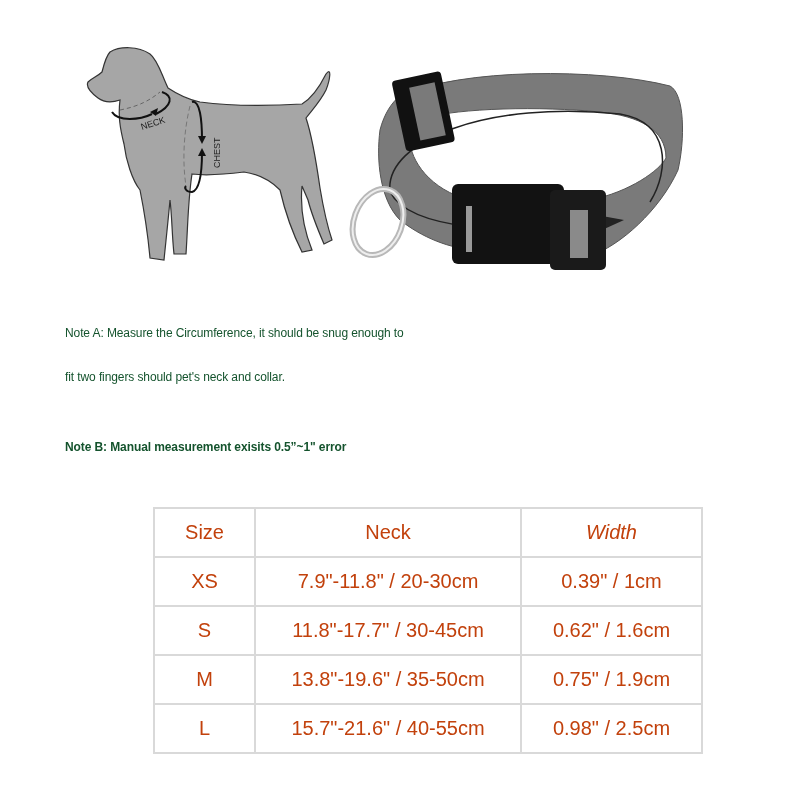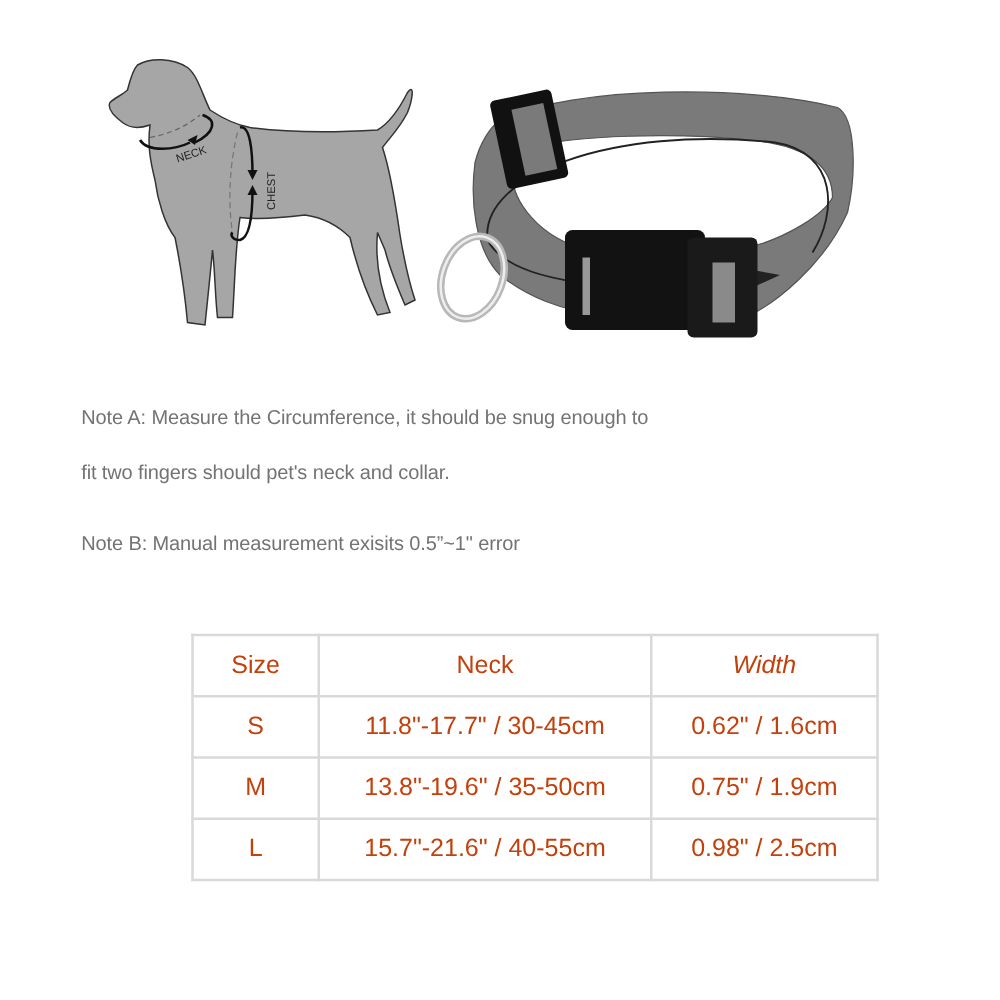--- a/index.html
+++ b/index.html
@@ -1,22 +1,22 @@
 <!DOCTYPE html>
 <html><head>
 <meta charset="utf-8">
 <style>
   html, body { margin:0; padding:0; background:#ffffff; }
   body { width:800px; height:800px; position:relative; overflow:hidden; font-family:"Liberation Sans", sans-serif; color:#1a1a1a; }
   .dog { position:absolute; left:80px; top:40px; width:270px; height:240px; }
   .collar { position:absolute; left:340px; top:60px; width:360px; height:220px; }
-  .note { position:absolute; left:65px; font-size:16px; color:#737373; white-space:nowrap; letter-spacing:-0.1px; }
+  .note { position:absolute; left:65px; font-size:12px; color:#14532d; white-space:nowrap; letter-spacing:-0.1px; }
   .note-a1 { top:326px; }
   .note-a2 { top:370px; }
-  .note-b { top:427px; }
+  .note-b { top:440px;font-weight:bold; }
   table.sizes { position:absolute; left:107px; top:507px; border-collapse:collapse; font-size:20px; color:#c2410c;margin-left:46px; }
   table.sizes td, table.sizes th { border:2px solid #d9d9d9; text-align:center; font-weight:normal; height:47px; padding:0; }
   .c1 { width:99px; } .c2 { width:264px; } .c3 { width:179px;font-style:italic; }
 </style>
 </head>
 <body>
 
 <svg class="dog" viewBox="0 0 270 240">
   <path fill="#a6a6a6" stroke="#333" stroke-width="1.2" d="M30,12 C40,6 58,6 70,14 C78,20 82,36 88,48 C100,56 110,60 120,62 C150,66 190,66 222,64 C232,58 240,46 246,34 C252,26 250,40 246,50 C240,62 232,70 226,78 C232,96 236,120 240,148 C244,172 248,188 252,200 L244,204 C238,190 232,176 228,160 L222,146 C220,168 224,190 232,210 L222,212 C214,196 206,176 200,150 C190,140 178,134 164,132 C148,134 128,136 112,134 C108,160 108,184 106,214 L94,214 C92,196 92,176 90,160 C88,182 86,200 84,220 L70,218 C68,196 64,170 60,150 C52,140 46,120 44,104 C40,88 38,76 40,60 C34,62 26,64 18,58 C10,52 6,46 8,42 C12,38 18,36 22,32 C24,24 26,16 30,12 Z"></path>
   <path d="M40,70 C60,66 70,60 80,52" stroke="#666" stroke-width="1" stroke-dasharray="4,3" fill="none"></path>
@@ -50,20 +50,25 @@
 <div class="note note-b">Note B: Manual measurement exisits 0.5”~1" error</div>
 
 <table class="sizes">
   <tbody>
       <tr>
     <th class="c1">Size</th>
     <th class="c2">Neck</th>
     <th class="c3">Width</th>
   </tr>
   <tr>
+    <td>XS</td>
+    <td>7.9"-11.8" / 20-30cm</td>
+    <td>0.39" / 1cm</td>
+  </tr>
+  <tr>
     <td>S</td>
     <td>11.8"-17.7" / 30-45cm</td>
     <td>0.62" / 1.6cm</td>
   </tr>
   <tr>
     <td>M</td>
     <td>13.8"-19.6" / 35-50cm</td>
     <td>0.75" / 1.9cm</td>
   </tr>
   <tr>

